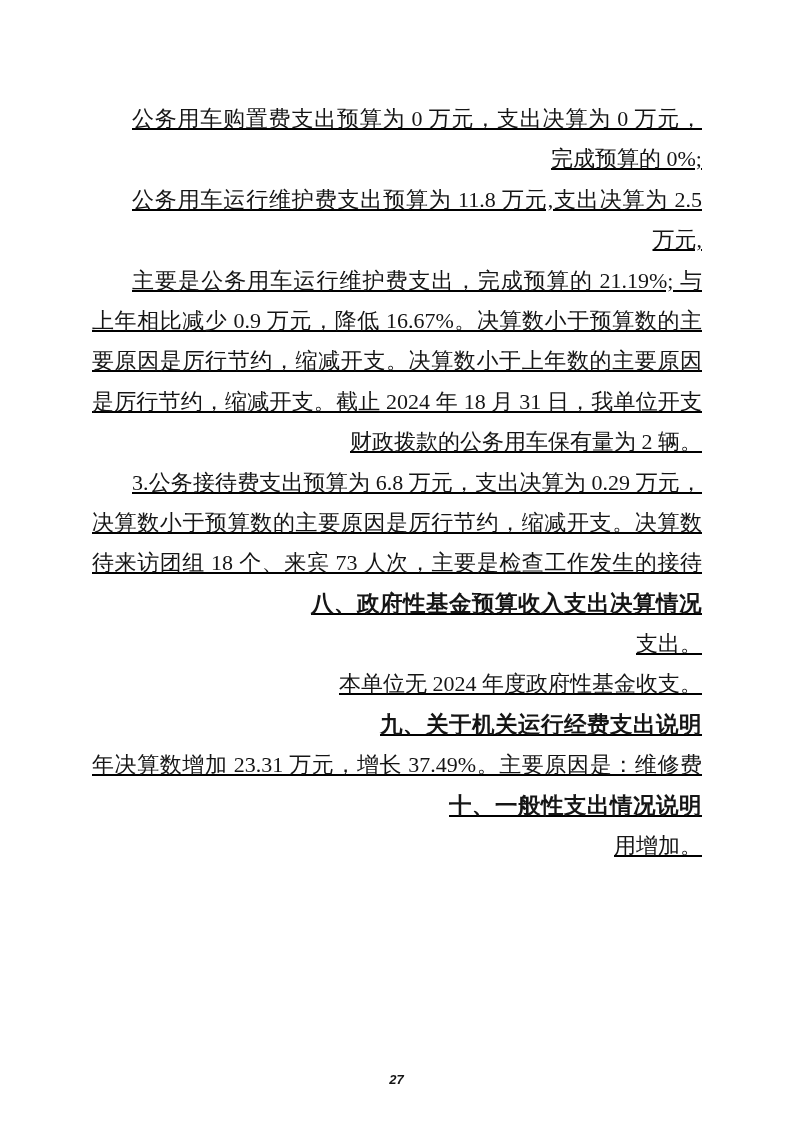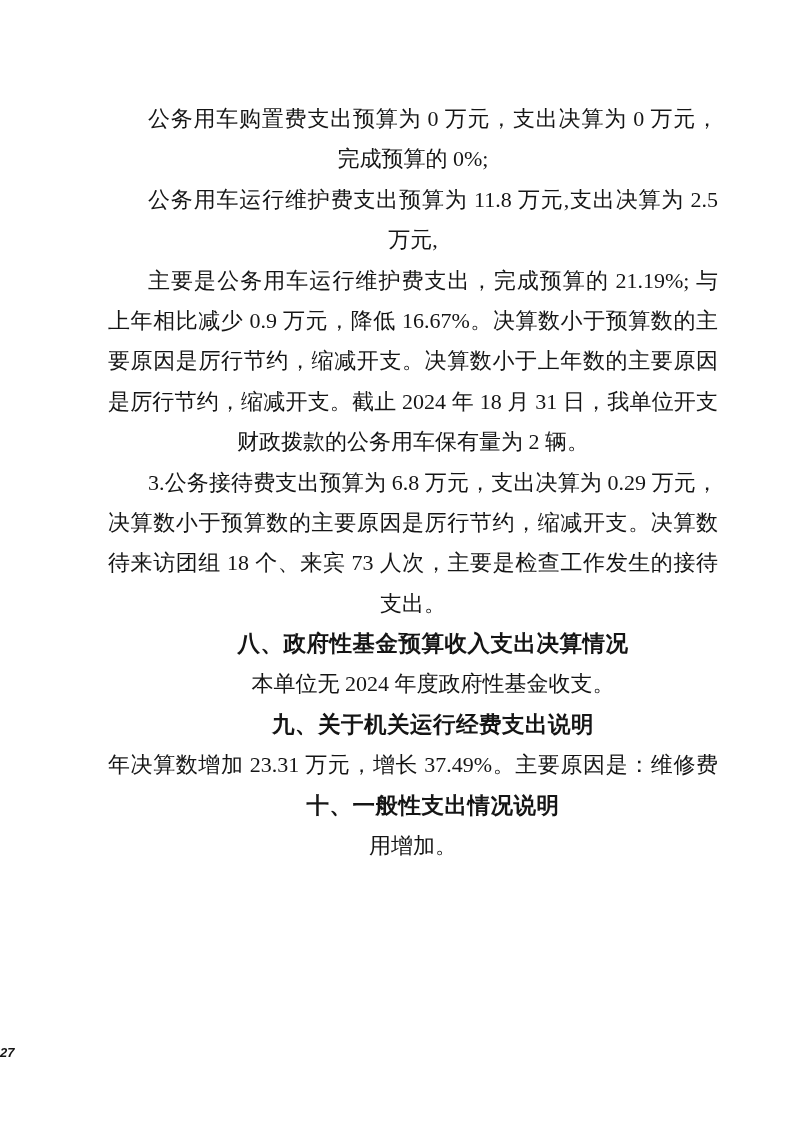--- a/index.html
+++ b/index.html
@@ -10,52 +10,54 @@
   .page {
     position: relative;
     width: 793px;
     height: 1122px;
     margin: 0 auto;
     background: var(--page-bg, #ffffff);
     overflow: hidden;
   }
   .content {
     position: absolute;
-    left: 108px;
+    left: 92px;
     top: 99px;
     width: 610px;
+    text-decoration: underline;
   }
   .ln {
     font-family: "Liberation Serif", "DejaVu Serif", serif;
     font-size: 22px;
     line-height: 40.4px;
     height: 40.4px;
     color: var(--text-color, #151515);
     white-space: normal;
-    text-align: center;
+    text-align: right;
     overflow: visible;
   }
   .indent {
     text-indent: 40px;
   }
   .just {
     text-align: justify;
     text-align-last: justify;
   }
   .head {
     font-family: "Liberation Sans", "DejaVu Sans", sans-serif;
     font-weight: 700;
     font-size: 22.5px;
     letter-spacing: 0.5px;
   }
   .pagenum {
     position: absolute;
-    top: 1045px;
+    top: 1072px;
     left: 0;
     width: 100%;
+    text-align: center;
     font-family: "Liberation Sans", "DejaVu Sans", sans-serif;
     font-style: italic;
     font-weight: 700;
     font-size: 13px;
     color: var(--text-color, #151515);
   }
 </style>
 </head>
 <body>
 
@@ -66,22 +68,22 @@
     <div class="ln indent just">公务用车运行维护费支出预算为 11.8 万元,支出决算为 2.5</div>
     <div class="ln">万元,</div>
     <div class="ln indent just">主要是公务用车运行维护费支出，完成预算的 21.19%; 与</div>
     <div class="ln just">上年相比减少 0.9 万元，降低 16.67%。决算数小于预算数的主</div>
     <div class="ln just">要原因是厉行节约，缩减开支。决算数小于上年数的主要原因</div>
     <div class="ln just">是厉行节约，缩减开支。截止 2024 年 18 月 31 日，我单位开支</div>
     <div class="ln">财政拨款的公务用车保有量为 2 辆。</div>
     <div class="ln indent just">3.公务接待费支出预算为 6.8 万元，支出决算为 0.29 万元，</div>
     <div class="ln just">决算数小于预算数的主要原因是厉行节约，缩减开支。决算数</div>
     <div class="ln just">待来访团组 18 个、来宾 73 人次，主要是检查工作发生的接待</div>
+    <div class="ln head indent">八、政府性基金预算收入支出决算情况</div>
     <div class="ln">支出。</div>
-    <div class="ln head indent">八、政府性基金预算收入支出决算情况</div>
     <div class="ln indent">本单位无 2024 年度政府性基金收支。</div>
     <div class="ln head indent">九、关于机关运行经费支出说明</div>
     <div class="ln just">年决算数增加 23.31 万元，增长 37.49%。主要原因是：维修费</div>
     <div class="ln head indent">十、一般性支出情况说明</div>
     <div class="ln">用增加。</div>
   </div>
   <div class="pagenum">27</div>
 </div>
 
 </body></html>

